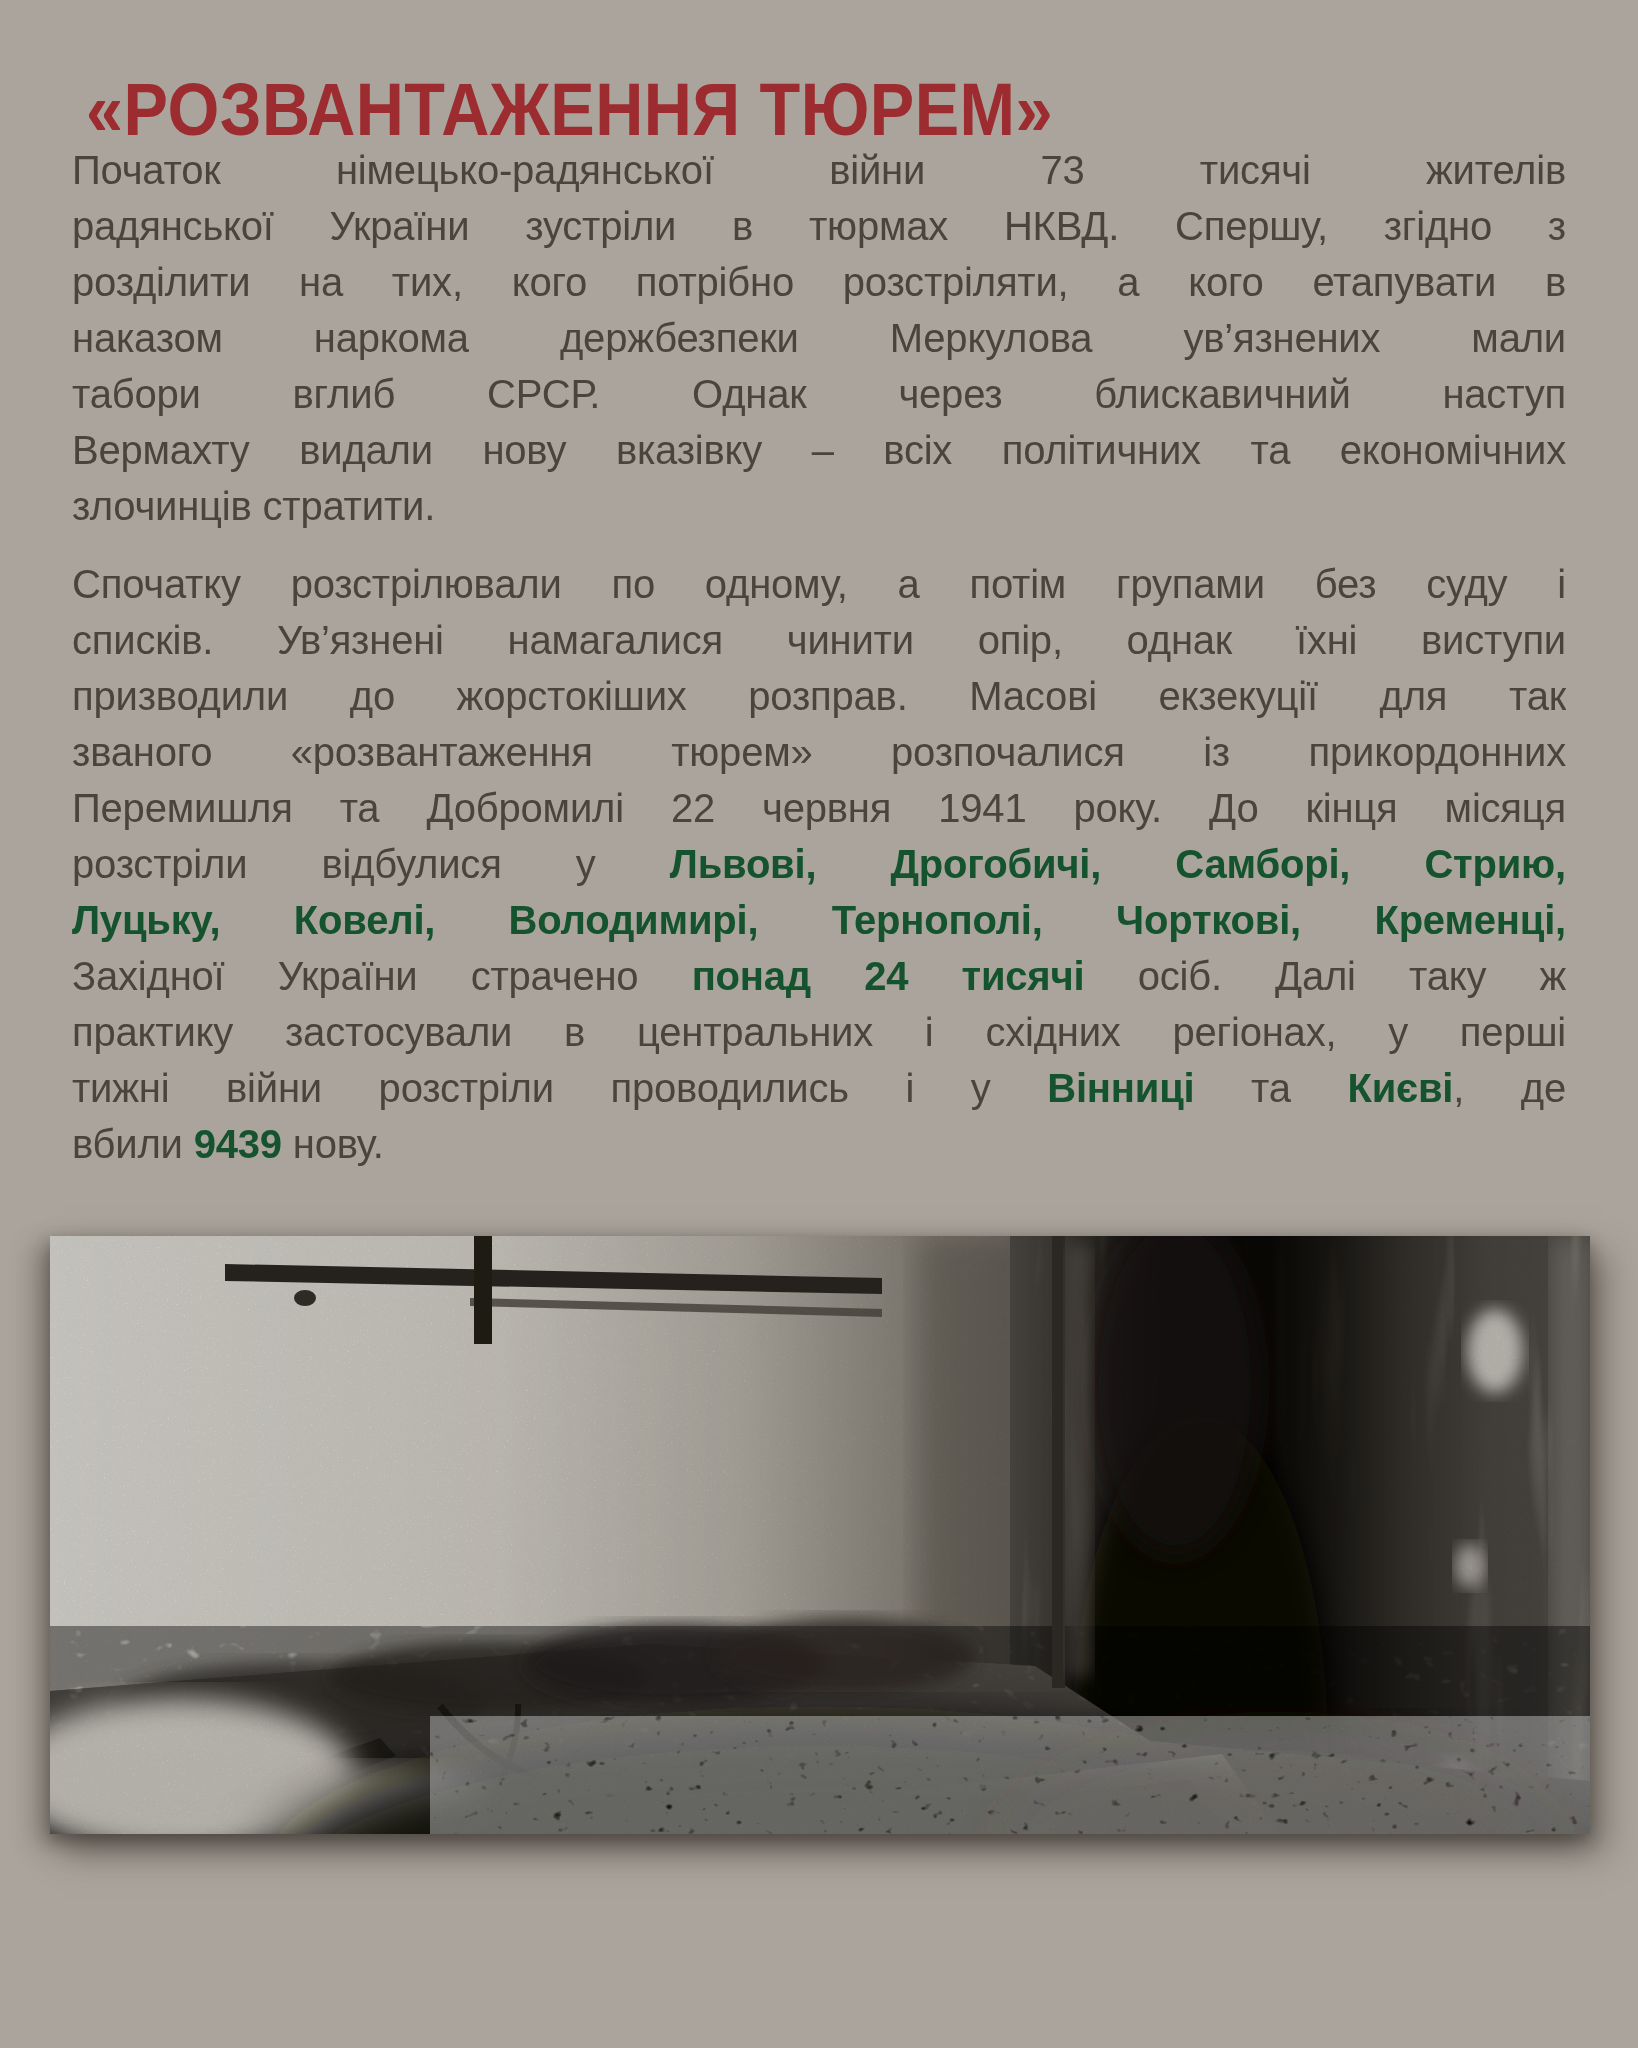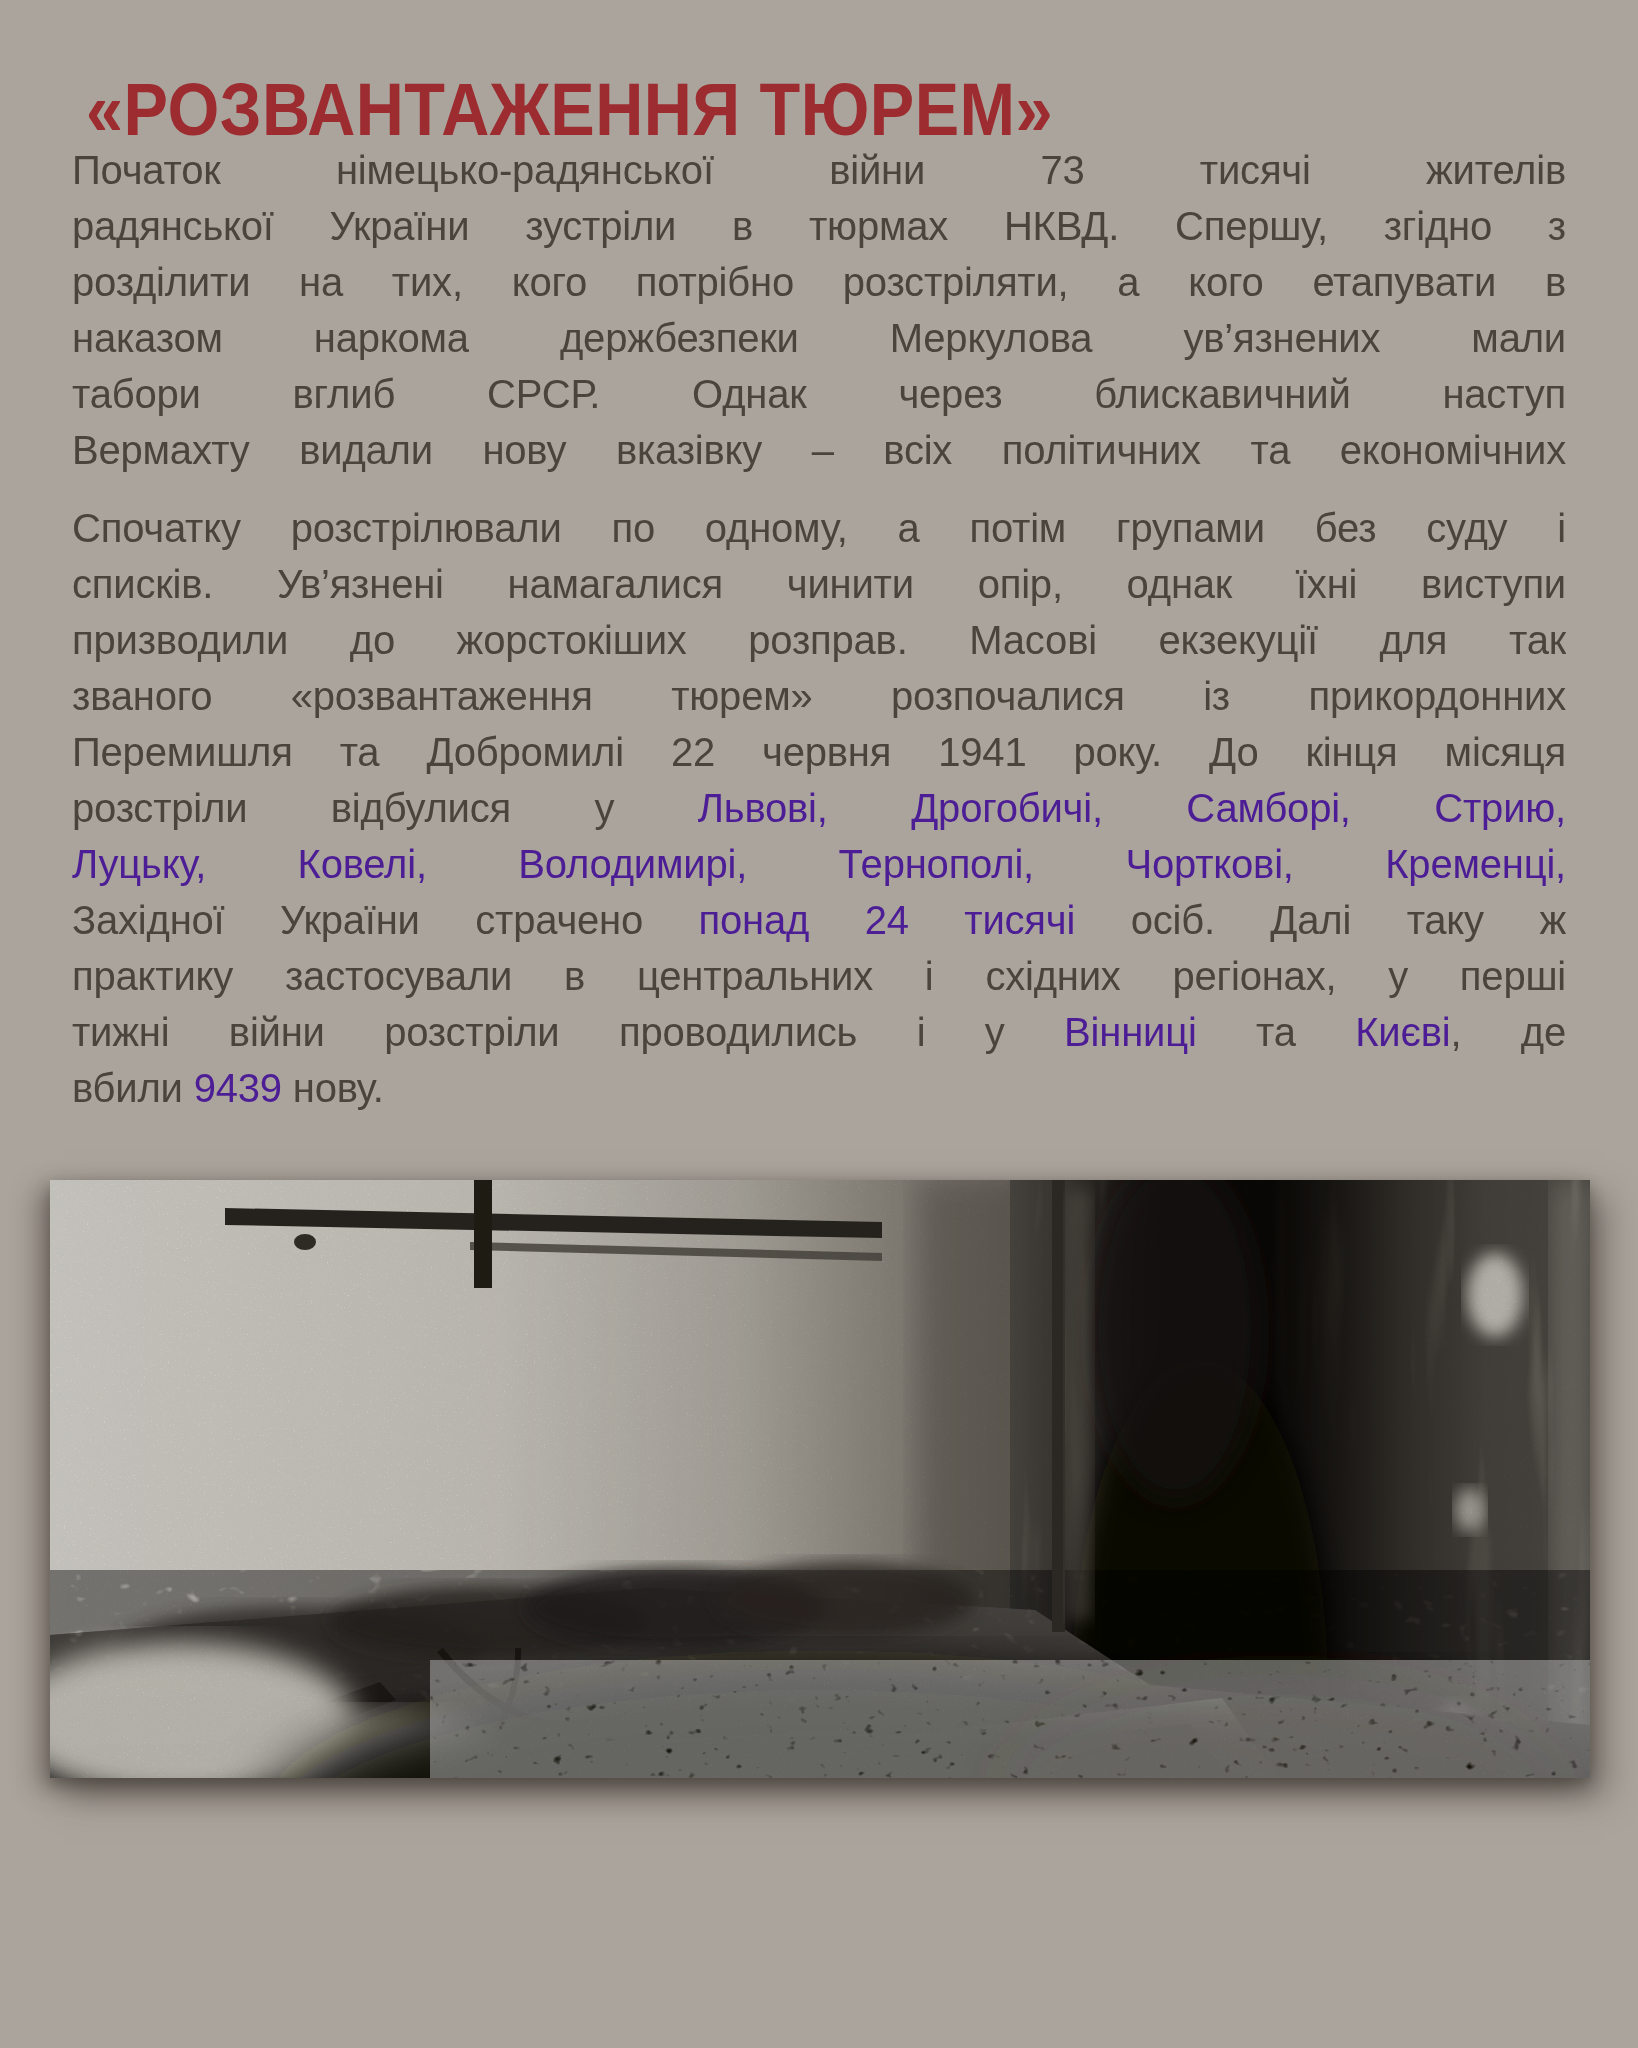--- a/index.html
+++ b/index.html
@@ -29,21 +29,21 @@
   
   .article{color:#4a443d;font-size:40px;}
   .para{margin:0 0 22px 0;}
   .para:last-child{margin-bottom:0;}
   .line{
     line-height:56px;height:56px;overflow:hidden;
     text-align:justify;text-align-last:justify;
     letter-spacing:-0.2px;
   }
   .line.last{text-align-last:left;}
-  .line .bold{font-weight:400;color:#4c1d95;}
+  .line .bold{font-weight:700;color:#14532d;}
   
   .photo-wrap{
     margin:64px 0 0 -22px;
     width:1540px;height:598px;
     box-shadow:-14px 10px 24px rgba(56,50,44,.35), 14px 18px 32px rgba(56,50,44,.5), 0 6px 14px rgba(56,50,44,.4);
     background:#b5afa7;
   }
   .photo-wrap svg{display:block;width:1540px;height:598px;}
 </style>
 </head>
@@ -54,20 +54,21 @@
   <h1 class="title"><span class="stretch" style="color: rgb(157, 44, 48);">«РОЗВАНТАЖЕННЯ ТЮРЕМ»</span></h1>
 
   <div class="article" style="color: rgb(74, 68, 61);">
       <div class="para">
         <div class="line"><span>Початок німецько-радянської війни 73 тисячі жителів</span></div>
         <div class="line"><span>радянської України зустріли в тюрмах НКВД. Спершу, згідно з</span></div>
         <div class="line"><span>розділити на тих, кого потрібно розстріляти, а кого етапувати в</span></div>
         <div class="line"><span>наказом наркома держбезпеки Меркулова ув’язнених мали</span></div>
         <div class="line"><span>табори вглиб СРСР. Однак через блискавичний наступ</span></div>
         <div class="line"><span>Вермахту видали нову вказівку – всіх політичних та економічних</span></div>
+        <div class="line last"><span>злочинців стратити.</span></div>
       </div>
       <div class="para">
         <div class="line"><span>Спочатку розстрілювали по одному, а потім групами без суду і</span></div>
         <div class="line"><span>списків. Ув’язнені намагалися чинити опір, однак їхні виступи</span></div>
         <div class="line"><span>призводили до жорстокіших розправ. Масові екзекуції для так</span></div>
         <div class="line"><span>званого «розвантаження тюрем» розпочалися із прикордонних</span></div>
         <div class="line"><span>Перемишля та Добромилі 22 червня 1941 року. До кінця місяця</span></div>
         <div class="line"><span>розстріли відбулися у </span><span class="bold">Львові, Дрогобичі, Самборі, Стрию,</span></div>
         <div class="line"><span class="bold">Луцьку, Ковелі, Володимирі, Тернополі, Чорткові, Кременці,</span></div>
         <div class="line"><span>Західної України страчено </span><span class="bold">понад 24 тисячі</span><span> осіб. Далі таку ж</span></div>

